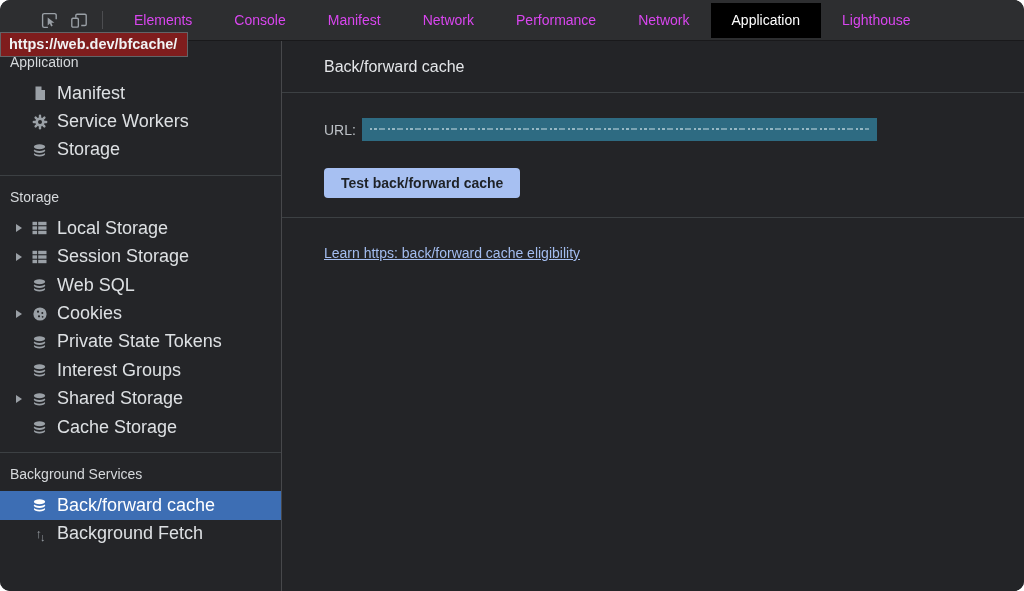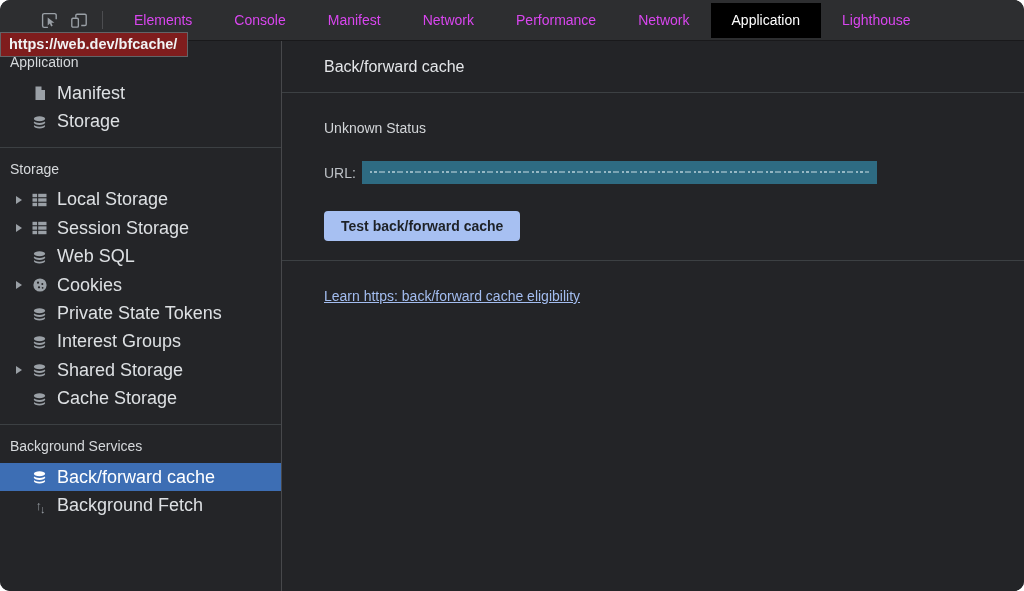--- a/index.html
+++ b/index.html
@@ -121,20 +121,36 @@
         <div class="row">
           <span class="tw"></span>
           <span class="ric">
             <svg width="14" height="15" viewBox="0 0 14 15">
                 <path fill="currentColor" d="M2.5 0.5 h6 L12 4 v10 H2.5 z M8.5 0.5 v3.5 H12" stroke="currentColor" stroke-width="0"></path>
               </svg>
           </span>
           <span class="lbl">Manifest</span>
         </div>
 
+        <div class="row">
+          <span class="tw"></span>
+          <span class="ric">
+            <svg width="16" height="16" viewBox="0 0 16 16">
+              <g fill="currentColor">
+                <rect x="6.8" y="0.6" width="2.4" height="14.8" rx="1.2"></rect>
+                <rect x="6.8" y="0.6" width="2.4" height="14.8" rx="1.2" transform="rotate(45 8 8)"></rect>
+                <rect x="6.8" y="0.6" width="2.4" height="14.8" rx="1.2" transform="rotate(90 8 8)"></rect>
+                <rect x="6.8" y="0.6" width="2.4" height="14.8" rx="1.2" transform="rotate(135 8 8)"></rect>
+                <circle cx="8" cy="8" r="4.6"></circle>
+              </g>
+              <circle cx="8" cy="8" r="2" fill="#242528"></circle>
+            </svg>
+          </span>
+          <span class="lbl">Service Workers</span>
+        </div>
 
         <div class="row">
           <span class="tw"></span>
           <span class="ric">
             <svg width="15" height="16" viewBox="0 0 15 16">
               <ellipse cx="7.5" cy="12" rx="5.6" ry="2.5" fill="currentColor"></ellipse>
               <ellipse cx="7.5" cy="10.2" rx="5.6" ry="2.5" fill="#242528"></ellipse>
               <ellipse cx="7.5" cy="8.4" rx="5.6" ry="2.5" fill="currentColor"></ellipse>
               <ellipse cx="7.5" cy="6.6" rx="5.6" ry="2.5" fill="#242528"></ellipse>
               <ellipse cx="7.5" cy="4.8" rx="5.6" ry="2.5" fill="currentColor"></ellipse>
@@ -300,21 +316,20 @@
           <span class="lbl">Background Fetch</span>
         </div>
       </div>
     </div>
 
     <div class="main">
       <div class="main-header">
         <div class="main-title">Back/forward cache</div>
       </div>
       <div class="main-content">
-        <div class="status">Unknown Status</div>
 
         <div class="url-row">
           <span class="url-label">URL:</span>
           <span class="url-value">
             <span class="dashes"></span>
           </span>
         </div>
 
         <button class="test-btn">Test back/forward cache</button>
 

